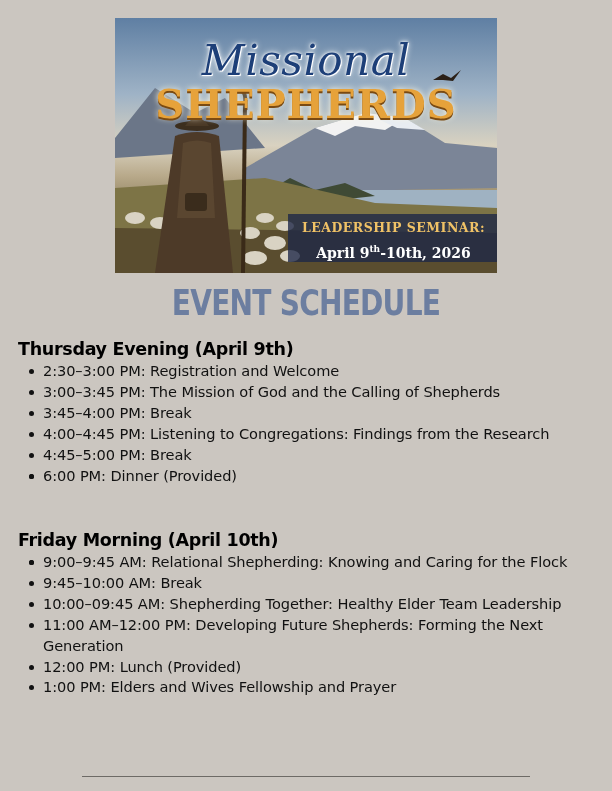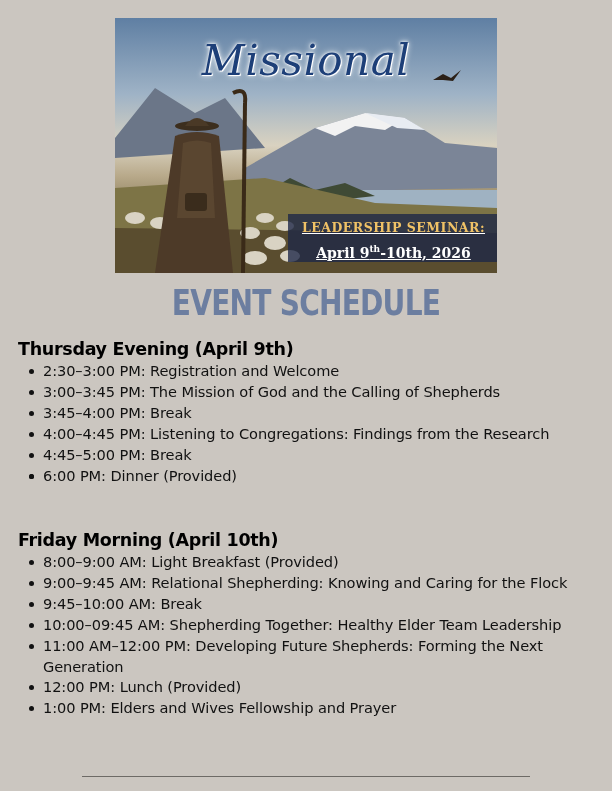--- a/index.html
+++ b/index.html
@@ -58,21 +58,20 @@
     .seminar-box {
       position: absolute;
       left: 173px;
       top: 196px;
       width: 211px;
       height: 48px;
       background: rgba(28, 38, 70, 0.78);
       color: #fff;
       text-align: center;
       font-family: "DejaVu Serif", serif;
-      text-decoration: underline;
     }
     .seminar-label {
       font-size: 12.5px;
       color: #f0c266;
       margin-top: 6px;
       letter-spacing: 0.5px;
       font-weight: bold;
     }
     .seminar-dates {
       font-size: 14px;
@@ -175,20 +174,21 @@
       <path d="M60,118 Q82,110 104,118 L118,255 L40,255 Z" fill="#4d3a28"></path>
       <path d="M68,125 Q82,120 96,125 L100,200 L62,200 Z" fill="#5a4630"></path>
       <rect x="70" y="175" width="22" height="18" rx="3" fill="#3a2c1c"></rect>
       <path d="M118,75 Q132,68 130,85" stroke="#3a2a18" stroke-width="4" fill="none"></path>
       <line x1="130" y1="85" x2="128" y2="255" stroke="#3a2a18" stroke-width="4"></line>
     </g>
 
     <path d="M318,62 L328,56 L336,60 L346,52 L338,63 L328,62 Z" fill="#2c2118"></path>
   </svg>
   <div class="banner-title-top">Missional</div>
+  <div class="banner-title-main">SHEPHERDS</div>
   <div class="seminar-box">
     <div class="seminar-label">LEADERSHIP SEMINAR:</div>
     <div class="seminar-dates"><span>April 9</span><sup>th</sup><span>-10th, 2026</span></div>
   </div>
 </div>
 
 <div class="schedule-title">EVENT SCHEDULE</div>
 
 <div class="section" style="top:339px;">
   <h2 class="section-heading">Thursday Evening (April 9th)</h2>
@@ -199,21 +199,21 @@
     <li><span class="bullet"></span><span>4:00–4:45 PM: Listening to Congregations: Findings from the Research</span></li>
     <li><span class="bullet"></span><span>4:45–5:00 PM: Break</span></li>
     <li><span class="bullet"></span></li>
     <li><span class="bullet"></span><span>6:00 PM: Dinner (Provided)</span></li>
   </ul>
 </div>
 
 <div class="section" style="top:530px;">
   <h2 class="section-heading">Friday Morning (April 10th)</h2>
   <ul class="schedule">
-    <li><span class="bullet"></span><span>8:00–9:00 AM: Light Breakfast (Provided)</span></li>
+    <li><span class="bullet"></span></li>
     <li><span class="bullet"></span><span>9:00–9:45 AM: Relational Shepherding: Knowing and Caring for the Flock</span></li>
     <li><span class="bullet"></span><span>9:45–10:00 AM: Break</span></li>
     <li><span class="bullet"></span><span>10:00–09:45 AM: Shepherding Together: Healthy Elder Team Leadership</span></li>
     <li style="padding-right:40px;"><span class="bullet"></span><span>11:00 AM–12:00 PM: Developing Future Shepherds: Forming the Next Generation</span></li>
     <li><span class="bullet"></span><span>12:00 PM: Lunch (Provided)</span></li>
     <li><span class="bullet"></span><span>1:00 PM: Elders and Wives Fellowship and Prayer</span></li>
   </ul>
 </div>
 
 <div class="footer-rule"></div>

